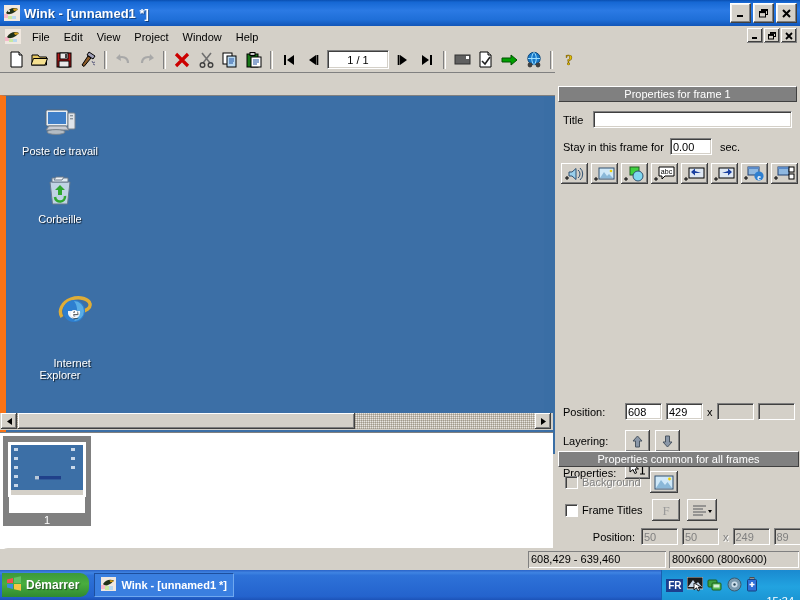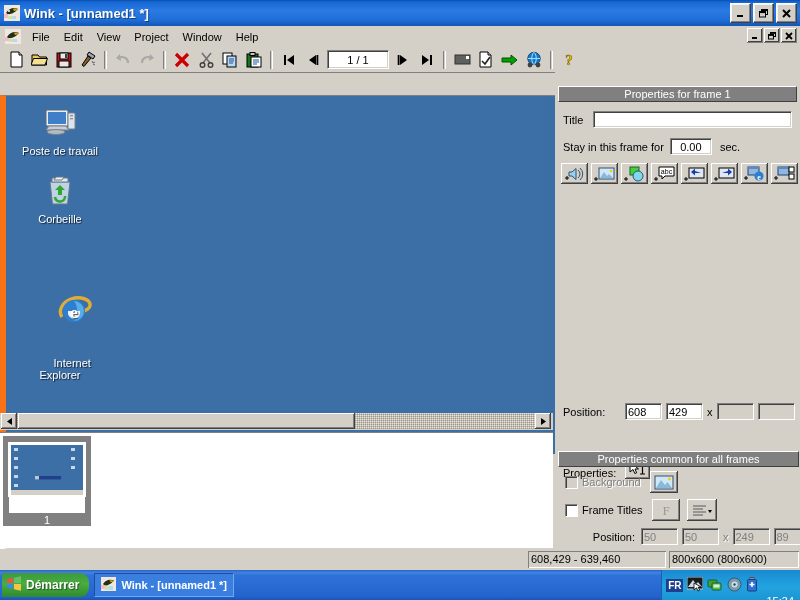--- a/index.html
+++ b/index.html
@@ -499,21 +499,21 @@
 
     <div class="panel-caption">Properties for frame 1</div>
 
     <div class="row" style="margin-top:9px;">
       <span class="lbl" style="width:30px">Title</span>
       <div class="tfield" style="width:200px;"></div>
     </div>
 
     <div class="row" style="margin-top:10px;">
       <span class="lbl">Stay in this frame for</span>
-      <div class="tfield" style="width:42px;margin-left:6px;text-align:center;">0.00</div>
+      <div class="tfield" style="width:42px;margin-left:6px;">0.00</div>
       <span class="lbl" style="margin-left:8px;">sec.</span>
     </div>
 
     <div class="row" style="margin-top:8px;padding:0 6px;gap:3px;">
       <div class="pbtn" style="width:27px;height:21px">
         <svg width="21" height="16" viewBox="0 0 21 16">
           <path d="M5 6 h3 l4 -3.5 v11 l-4 -3.5 h-3z" fill="#9ad0ec" stroke="#305070"></path>
           <path d="M14 4 a5 5 0 0 1 0 8 M16 2 a8 8 0 0 1 0 12" stroke="#305070" fill="none"></path>
           <path d="M1 11 v4 M-1 13 h4" stroke="#000" transform="translate(2,-1)"></path>
         </svg>
@@ -576,20 +576,33 @@
 
     <div class="row" style="position:absolute;left:0;top:331px;">
       <span class="lbl" style="width:62px">Position:</span>
       <div class="tfield" style="width:37px">608</div>
       <div class="tfield" style="width:37px;margin-left:4px">429</div>
       <span class="lbl" style="margin:0 4px">x</span>
       <div class="tfield dis" style="width:37px"></div>
       <div class="tfield dis" style="width:37px;margin-left:4px"></div>
     </div>
 
+    <div class="row" style="position:absolute;left:0;top:358px;">
+      <span class="lbl" style="width:62px">Layering:</span>
+      <div class="pbtn">
+        <svg width="11" height="13" viewBox="0 0 11 13">
+          <path d="M5.5 1 L10 6 H7.5 V12 H3.5 V6 H1z" fill="#8a97a8" stroke="#4a5560"></path>
+        </svg>
+      </div>
+      <div class="pbtn" style="margin-left:5px">
+        <svg width="11" height="13" viewBox="0 0 11 13">
+          <path d="M5.5 12 L10 7 H7.5 V1 H3.5 V7 H1z" fill="#8a97a8" stroke="#4a5560"></path>
+        </svg>
+      </div>
+    </div>
 
     <div class="row" style="position:absolute;left:0;top:385px;align-items:flex-end;">
       <span class="lbl" style="width:62px">Properties:</span>
       <div class="pbtn">
         <svg width="19" height="15" viewBox="0 0 19 15">
           <path d="M2 1 L2 11 L5 8.5 L6.8 12.5 L8.6 11.8 L7 8 L10.5 7.9z" fill="#fff" stroke="#000"></path>
           <path d="M12 2 h5 M14.5 2 v11 M12 13 h5" stroke="#000" stroke-width="1.2" fill="none"></path>
         </svg>
       </div>
     </div>

